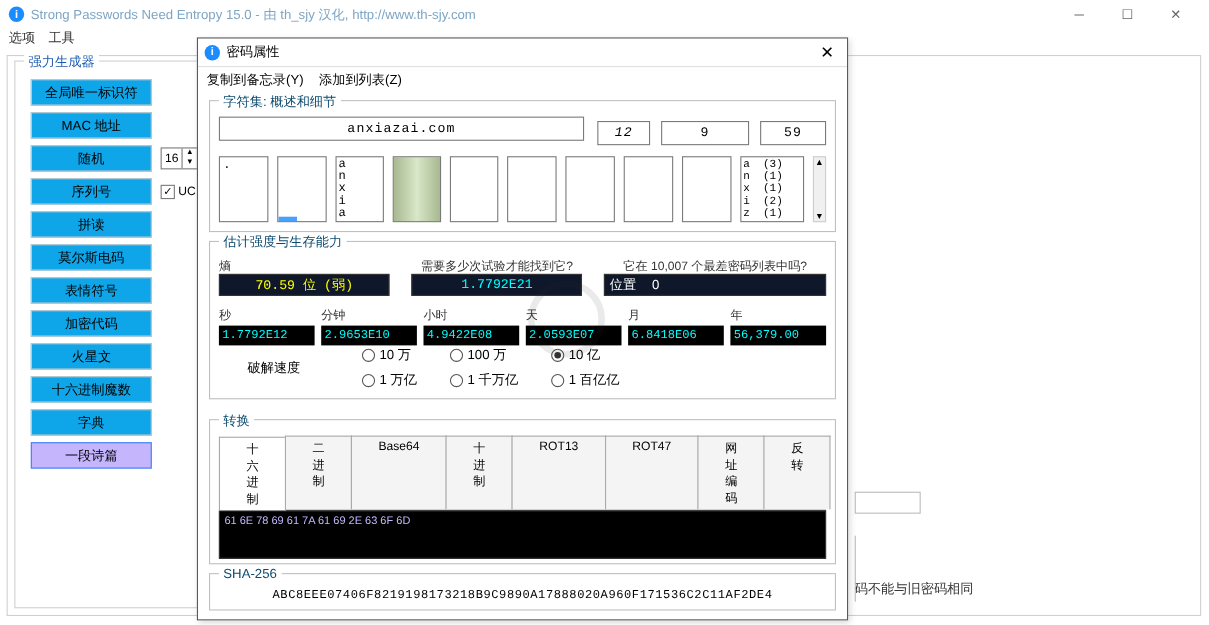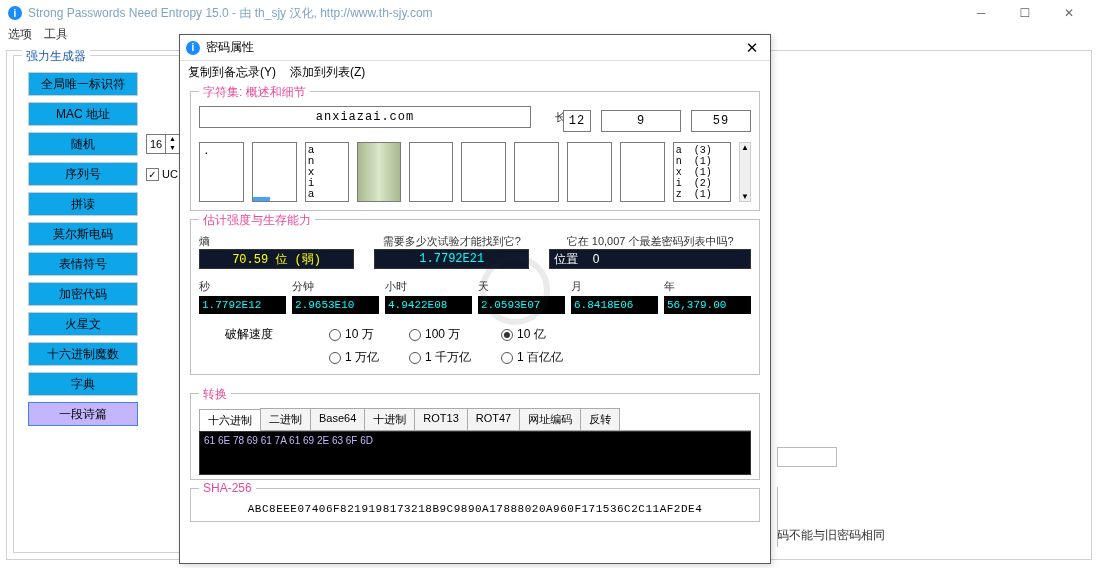--- a/index.html
+++ b/index.html
@@ -26,21 +26,21 @@
 .right-msg { position: absolute; left: 780px; top: 522px; font-size: 12px; color: #333; }
 
 
 .dialog { position: absolute; left: 179px; top: 34px; width: 592px; height: 530px; background: #fff; border: 1px solid #5a5a5a; box-shadow: 2px 2px 6px rgba(0,0,0,0.15); }
 .dlg-title { height: 26px; display: flex; align-items: center; padding: 0 6px; border-bottom: 1px solid #e0e0e0; }
 .dlg-title .icon-circle { width: 14px; height: 14px; border-radius: 50%; background: #1a8cff; margin-right: 6px; display: inline-flex; align-items: center; justify-content: center; color: #fff; font-size: 10px; font-weight: bold; }
 .dlg-title .dlg-close { margin-left: auto; width: 24px; height: 24px; display: flex; align-items: center; justify-content: center; font-size: 15px; }
 .dlg-menu { height: 22px; padding: 0 8px; display: flex; gap: 14px; align-items: center; font-size: 12px; }
 
 .fieldset { position: relative; border: 1px solid #c0c0c0; margin: 8px 10px 0 10px; padding: 14px 8px 8px 8px; }
-.fieldset .fs-legend { color: #ec4899; }
+.fieldset .fs-legend { color: #0c4a6e; }
 
 .charset-top { display: flex; gap: 10px; align-items: center; }
 .charset-box { border: 1px solid #7a7a7a; height: 22px; background: #fff; display: flex; align-items: center; justify-content: center; font-family: "Courier New", monospace; font-size: 12px; letter-spacing: 1px; }
 .charset-boxes { display: flex; gap: 8px; margin-top: 10px; }
 .cs-cell { width: 52px; height: 60px; border: 1px solid #7a7a7a; background: #fff; font-family: "Courier New", monospace; font-size: 11px; padding: 2px; line-height: 11px; overflow: hidden; position: relative; }
 .cs-cell.dot::before { content: "."; position: absolute; left: 3px; top: 3px; }
 .cs-cell.gradient { background: linear-gradient(to right, #a8b890, #d8e8c8, #a8b890); border: 1px solid #7a7a7a; width: 50px; }
 .cs-cell.chars { white-space: pre; }
 .cs-cell.last { width: 68px; font-size: 10px; }
 .cs-cell .bluebar { position: absolute; bottom: 0; left: 0; width: 40%; height: 4px; background: #4aa0ff; }
@@ -49,29 +49,29 @@
 .label-above { font-size: 11px; color: #333; text-align: center; }
 .black-box { background: #0f172a; color: #0f0; font-family: "Courier New", monospace; font-size: 12px; height: 20px; display: flex; align-items: center; padding: 0 4px; border: 1px solid #333; }
 .black-box.yellow { color: #ffff00; justify-content: center; }
 .black-box.cyan { color: #00ffff; justify-content: center; }
 .black-box.white { color: #fff; }
 
 .time-grid { display: grid; grid-template-columns: repeat(6, 1fr); gap: 6px; margin-top: 10px; }
 .time-cell .lbl { font-size: 11px; color: #333; margin-bottom: 2px; }
 .time-cell .val { background: #000; color: #00ffff; font-family: "Courier New", monospace; font-size: 11px; height: 18px; display: flex; align-items: center; padding: 0 3px; }
 
-.speed-row { display: flex; margin-top: 12px; gap: 30px; }
+.speed-row { display: flex; align-items: center; margin-top: 0; gap: 30px; }
 .speed-row .lbl { width: 100px; text-align: center; font-size: 12px; }
 .radio-col { display: flex; flex-direction: column; gap: 6px; }
 .radio { display: flex; align-items: center; font-size: 12px; gap: 4px; }
 .radio .r { width: 12px; height: 12px; border: 1px solid #555; border-radius: 50%; display: inline-flex; align-items: center; justify-content: center; }
 .radio .r.checked::after { content: ""; width: 6px; height: 6px; background: #333; border-radius: 50%; }
 
 .tabs { display: flex; border-bottom: 1px solid #aaa; }
-.tab { padding: 3px 8px; border: 1px solid #aaa; border-bottom: none; background: #f4f4f4; font-size: 11px; margin-right: -1px; }
+.tab { padding: 3px 24px; border: 1px solid #aaa; border-bottom: none; background: #f4f4f4; font-size: 11px; margin-right: -1px; }
 .tab.active { background: #fff; position: relative; top: 1px; }
 .hex-out { background: #000; color: #c4b5fd; font-family: Liberation Sans, sans-serif; font-size: 10px; padding: 3px 4px; height: 44px; border: 1px solid #333; margin-top: 0; }
 
 .sha-box { font-family: "Courier New", monospace; font-size: 11px; text-align: center; padding: 4px 0; letter-spacing: 0.5px; }
 
 .watermark { position: absolute; left: 470px; top: 250px; width: 130px; height: 90px; opacity: 0.10; pointer-events: none; }
 .watermark .circ { width: 70px; height: 70px; border: 6px solid #333; border-radius: 50%; position: absolute; left: 10px; top: 5px; }
 </style>
 </head>
 <body>
@@ -152,21 +152,21 @@
       </div>
       <div style="width:80px; text-align:center;">
         <div class="label-above">独特字符</div>
       </div>
       <div style="width:60px; text-align:center;">
         <div class="label-above">基数</div>
       </div>
     </div>
     <div class="charset-top" style="margin-top:-18px;">
       <div style="flex:1"></div>
-      <div class="charset-box" style="width:28px;">12</div>
+      <div class="charset-box" style="width:48px;font-style:italic;">12</div>
       <div class="charset-box" style="width:80px;">9</div>
       <div class="charset-box" style="width:60px;">59</div>
     </div>
     <div class="charset-boxes">
       <div class="cs-cell dot"></div>
       <div class="cs-cell">
           <div class="bluebar"></div>
         </div>
       <div class="cs-cell chars">a
 n

